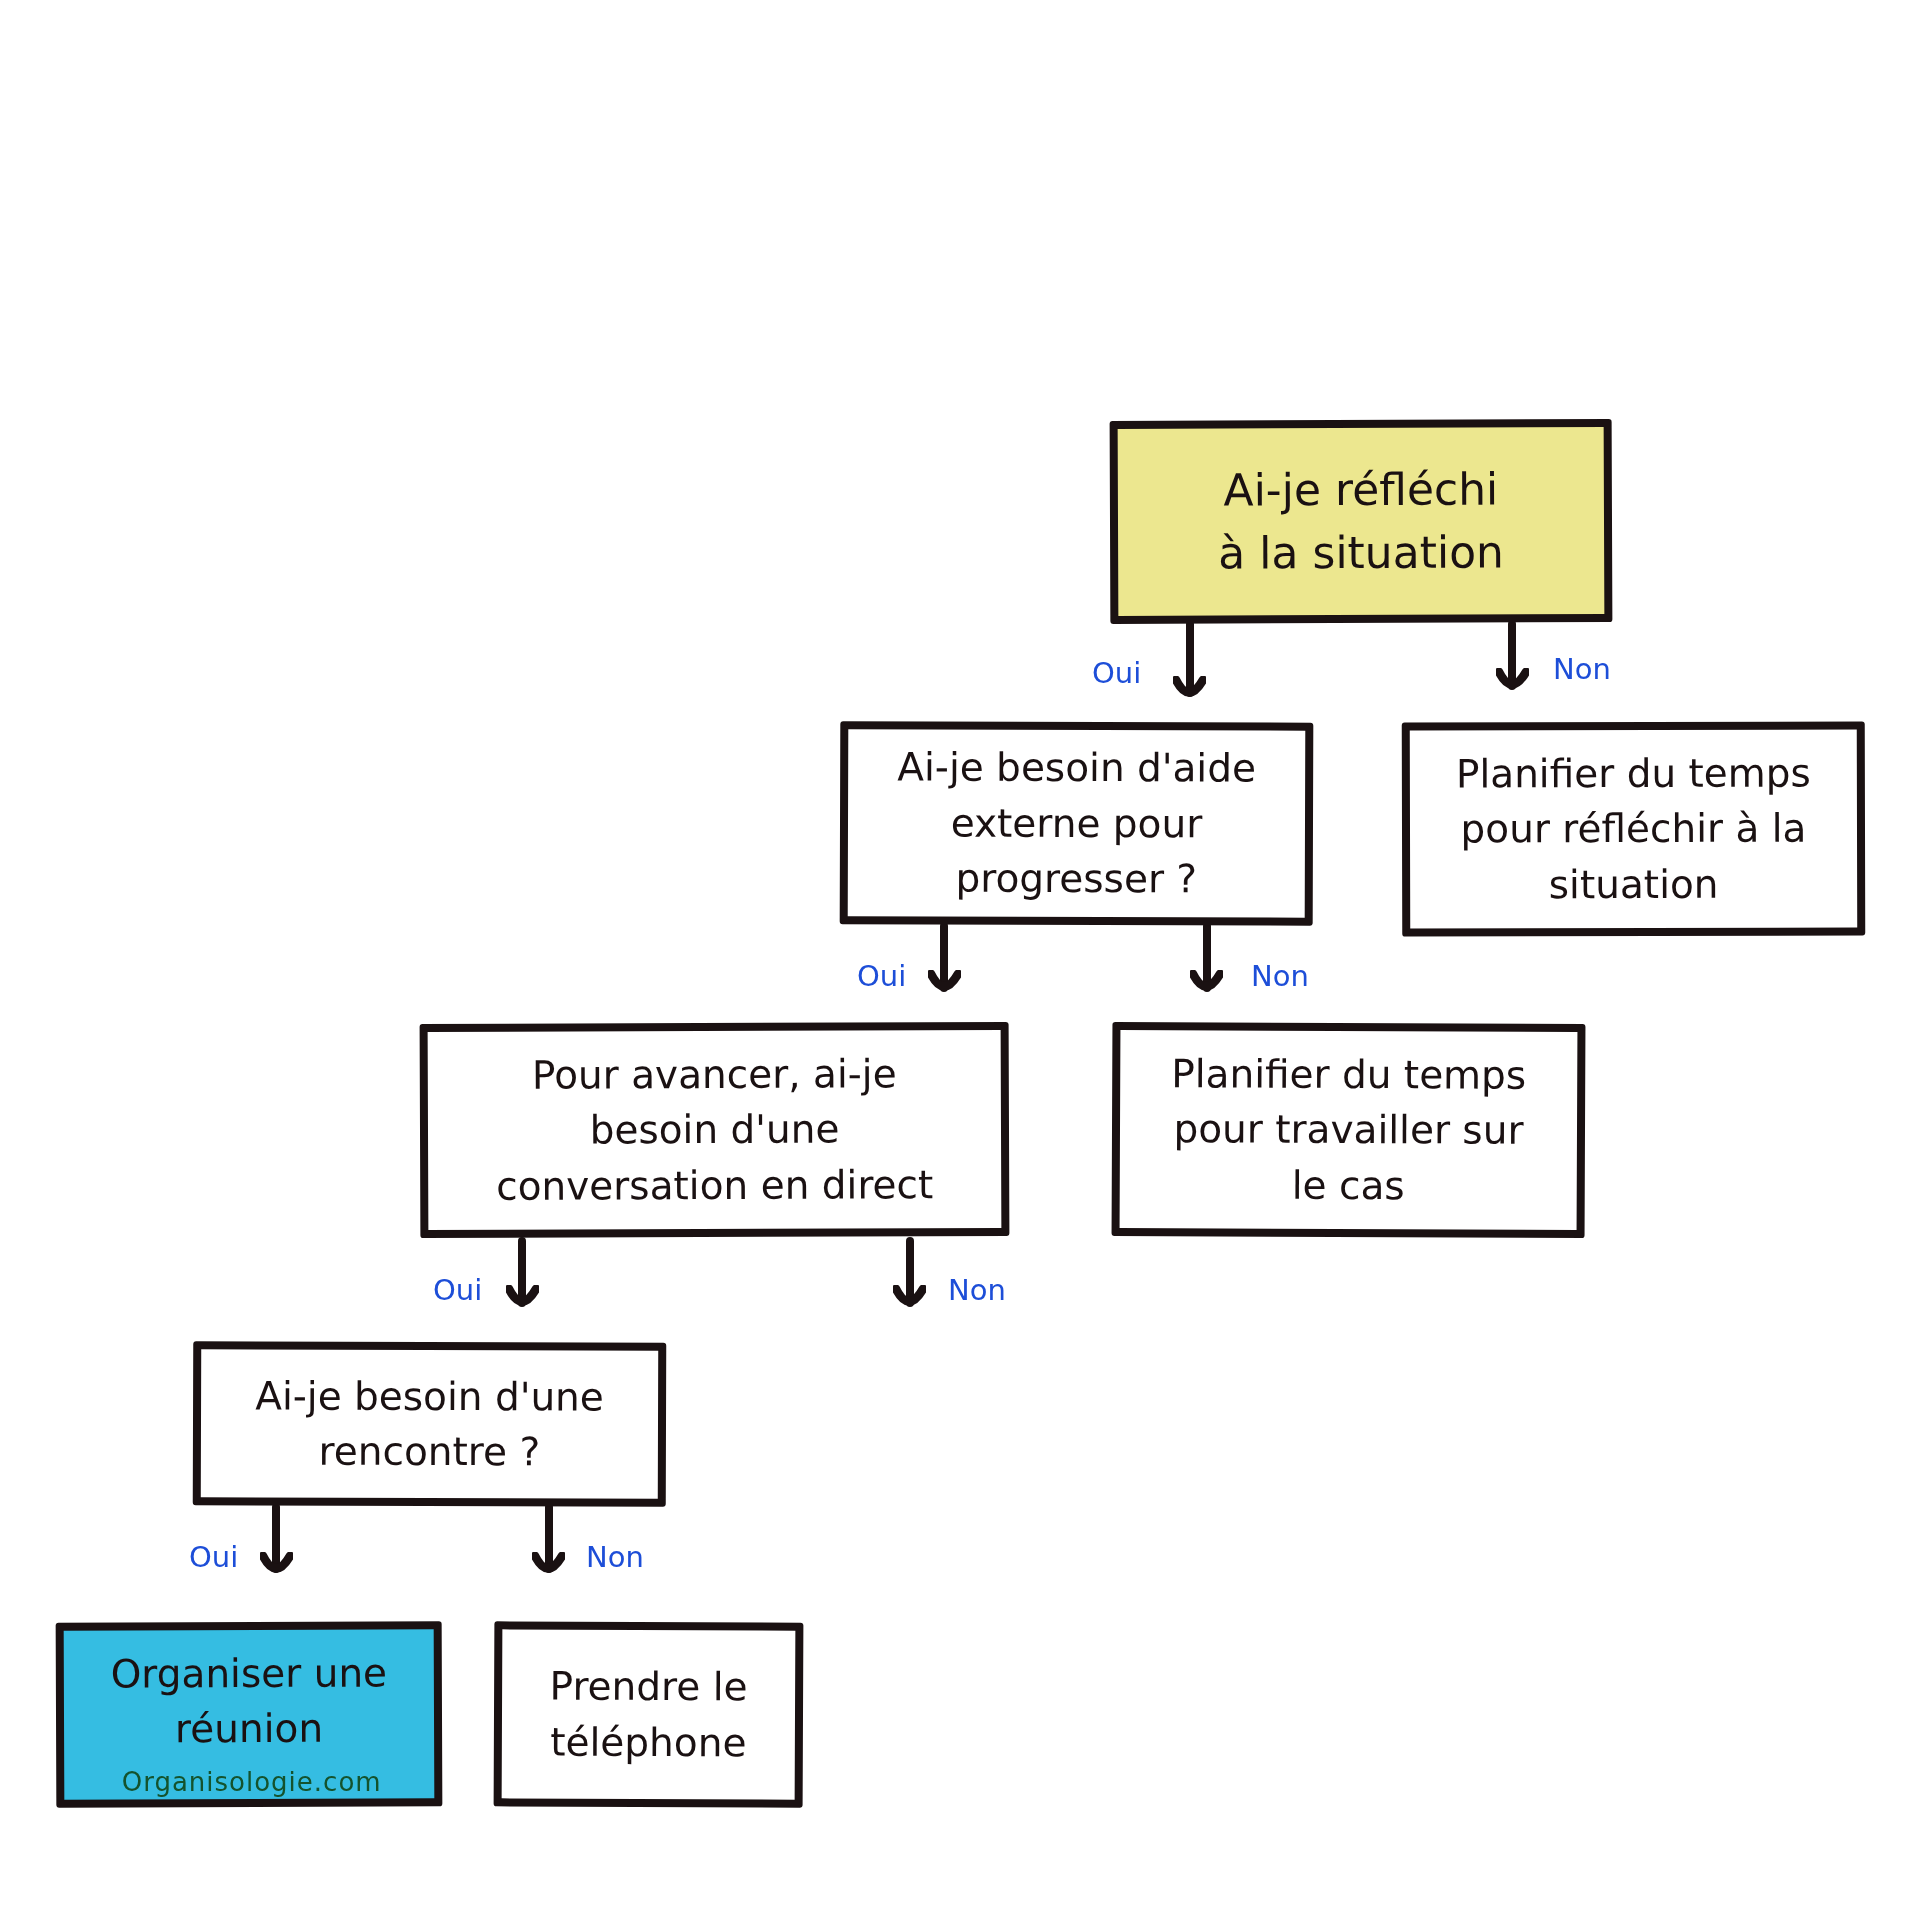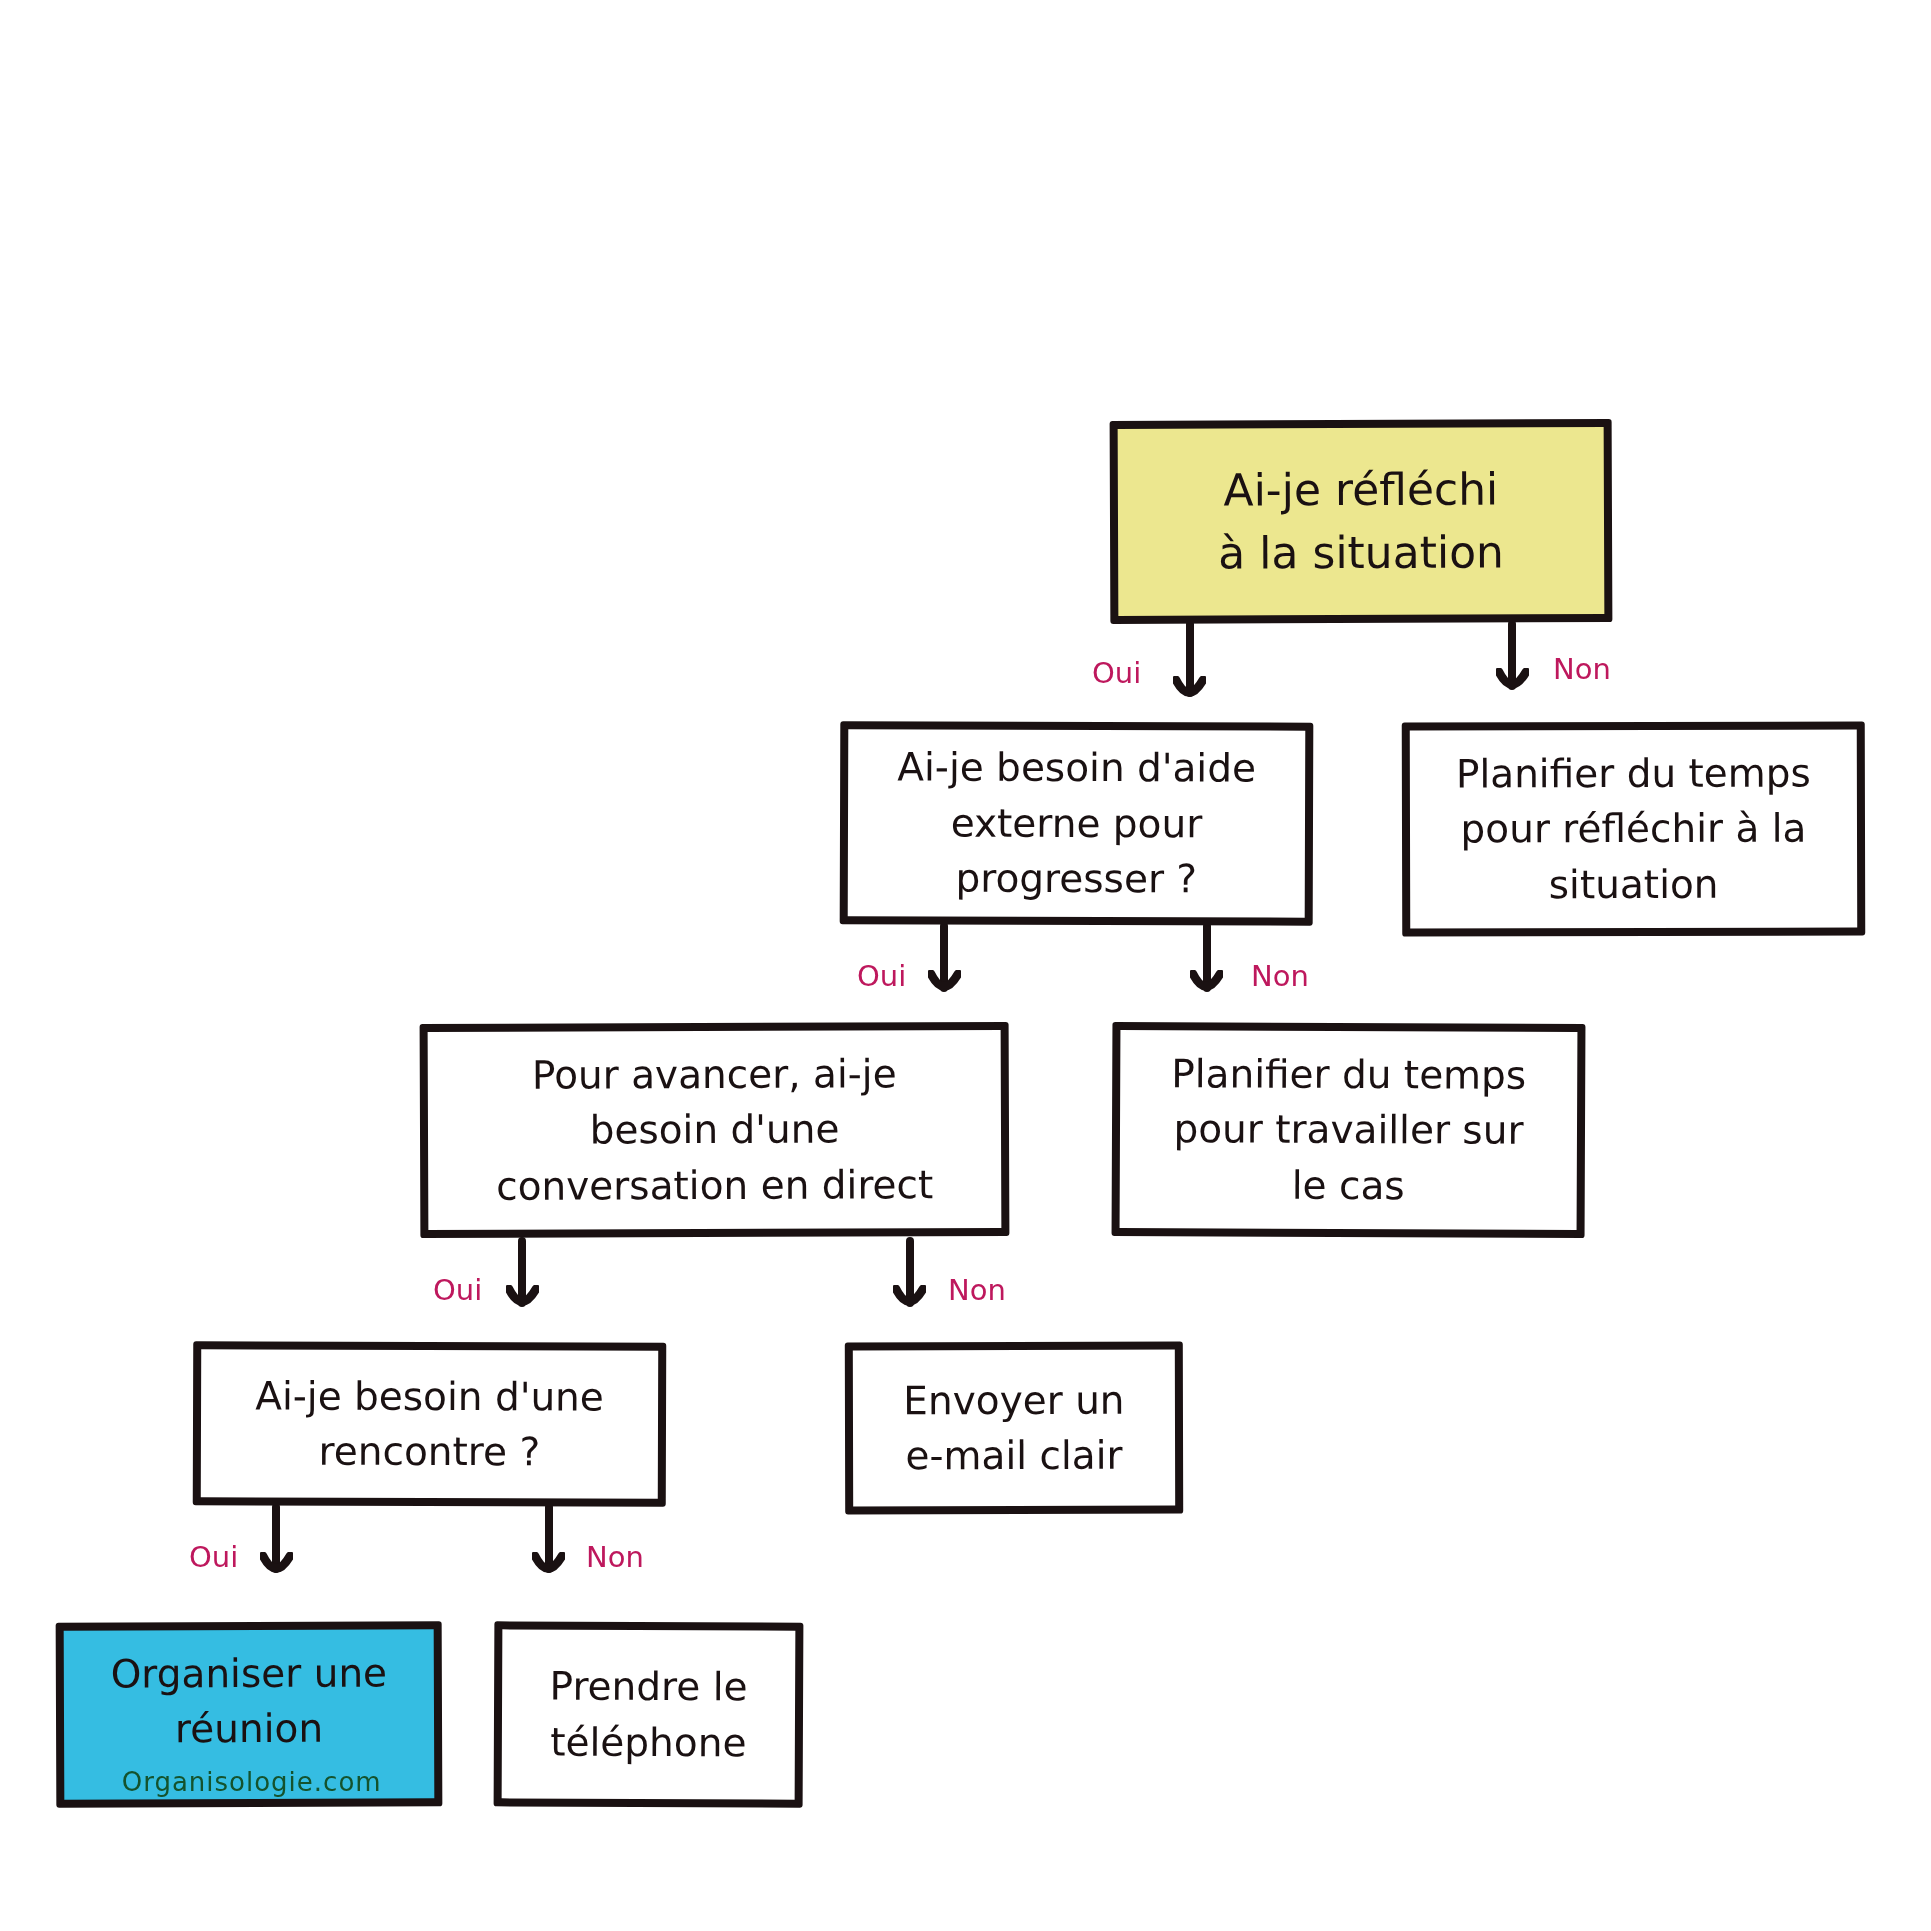--- a/index.html
+++ b/index.html
@@ -87,21 +87,21 @@
   }
   .arrowhead {
     position: absolute;
     width: 33px;
     height: 29px;
   }
   .arrowhead svg { display: block; width: 100%; height: 100%; }
 
   .edge-label {
     position: absolute;
-    color: #be185d;
+    color: #1d4ed8;
     font-size: 29px;
     font-family: "DejaVu Sans", sans-serif;
     white-space: nowrap;
     line-height: 1;
   }
 </style>
 </head>
 <body>
 
 <div id="canvas">
@@ -198,24 +198,20 @@
     <span class="txt">Planifier du temps
 pour travailler sur
 le cas</span>
   </div>
 
   <div class="node w2" style="left:193px; top:1342px; width:473px; height:164px; font-size:39px;">
     <span class="txt">Ai-je besoin d'une
 rencontre ?</span>
   </div>
 
-  <div class="node w3" style="left:845px; top:1342px; width:338px; height:172px; font-size:39px;">
-    <span class="txt">Envoyer un
-e-mail clair</span>
-  </div>
 
   <div class="node blue w1" style="left:56px; top:1622px; width:386px; height:185px; font-size:39px; padding-bottom:33px;">
     <span class="txt">Organiser une
 réunion</span>
   </div>
 
   <div id="watermark" style="left:114px; top:1767px;">Organisologie.com</div>
 
   <div class="node w4" style="left:494px; top:1622px; width:309px; height:185px; font-size:39px;">
     <span class="txt">Prendre le

